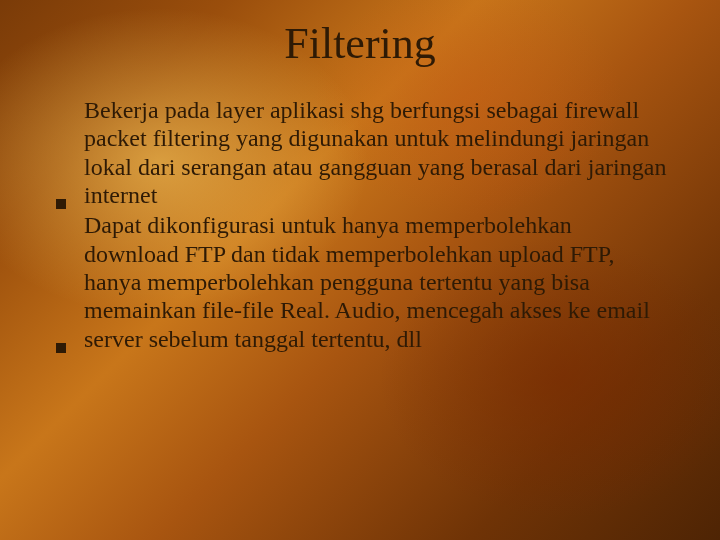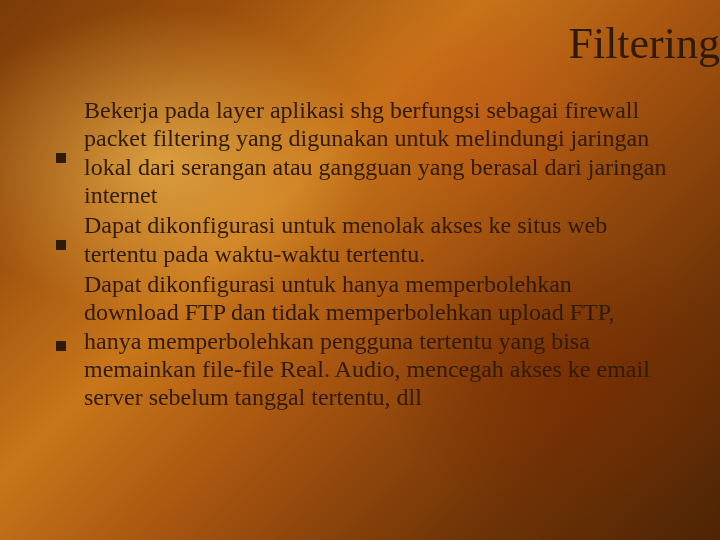--- a/index.html
+++ b/index.html
@@ -19,35 +19,35 @@
       radial-gradient(ellipse 260px 200px at 78% 70%, rgba(120,40,0,0.55), rgba(120,40,0,0) 70%),
       radial-gradient(ellipse 220px 170px at 65% 18%, rgba(200,90,20,0.45), rgba(200,90,20,0) 70%),
       linear-gradient(135deg, #7a3b08 0%, #9a4e0c 18%, #c8761a 38%, #a85510 55%, #6f3306 80%, #4e2404 100%);
     box-sizing: border-box;
   }
   .title {
     position: absolute;
     top: 18px;
     left: 0;
     width: 100%;
-    text-align: right;
+    text-align: center;
     color: #2e1a05;
     font-size: 44px;
     font-weight: 400;
   }
   .body {
     position: absolute;
     top: 96px;
     left: 56px;
     right: 40px;
     color: #2e1a05;
   }
   .item {
     display: flex;
-    align-items: center;
+    align-items: flex-end;
     margin: 0 8px 2px 0;
   }
   .bullet {
     flex: 0 0 auto;
     width: 10px;
     height: 10px;
     background: #2e1a05;
     margin-top: 10px;
     margin-right: 18px;
   }
@@ -63,24 +63,20 @@
 <div class="slide">
   <div class="title">Filtering</div>
   <div class="body">
 
     <div class="item">
       <div class="bullet"></div>
       <div class="text">Bekerja pada layer aplikasi shg berfungsi sebagai firewall packet filtering yang digunakan untuk melindungi jaringan lokal dari serangan atau gangguan yang berasal dari jaringan internet</div>
     </div>
 
 
-    <div class="item">
-      <div class="bullet"></div>
-      <div class="text">Dapat dikonfigurasi untuk menolak akses ke situs web tertentu pada waktu-waktu tertentu.</div>
-    </div>
 
     <div class="item">
       <div class="bullet"></div>
       <div class="text">Dapat dikonfigurasi untuk hanya memperbolehkan download FTP dan tidak memperbolehkan upload FTP, hanya memperbolehkan pengguna tertentu yang bisa memainkan file-file Real. Audio, mencegah akses ke email server sebelum tanggal tertentu, dll</div>
     </div>
 
   </div>
 </div>
 
 </body></html>

